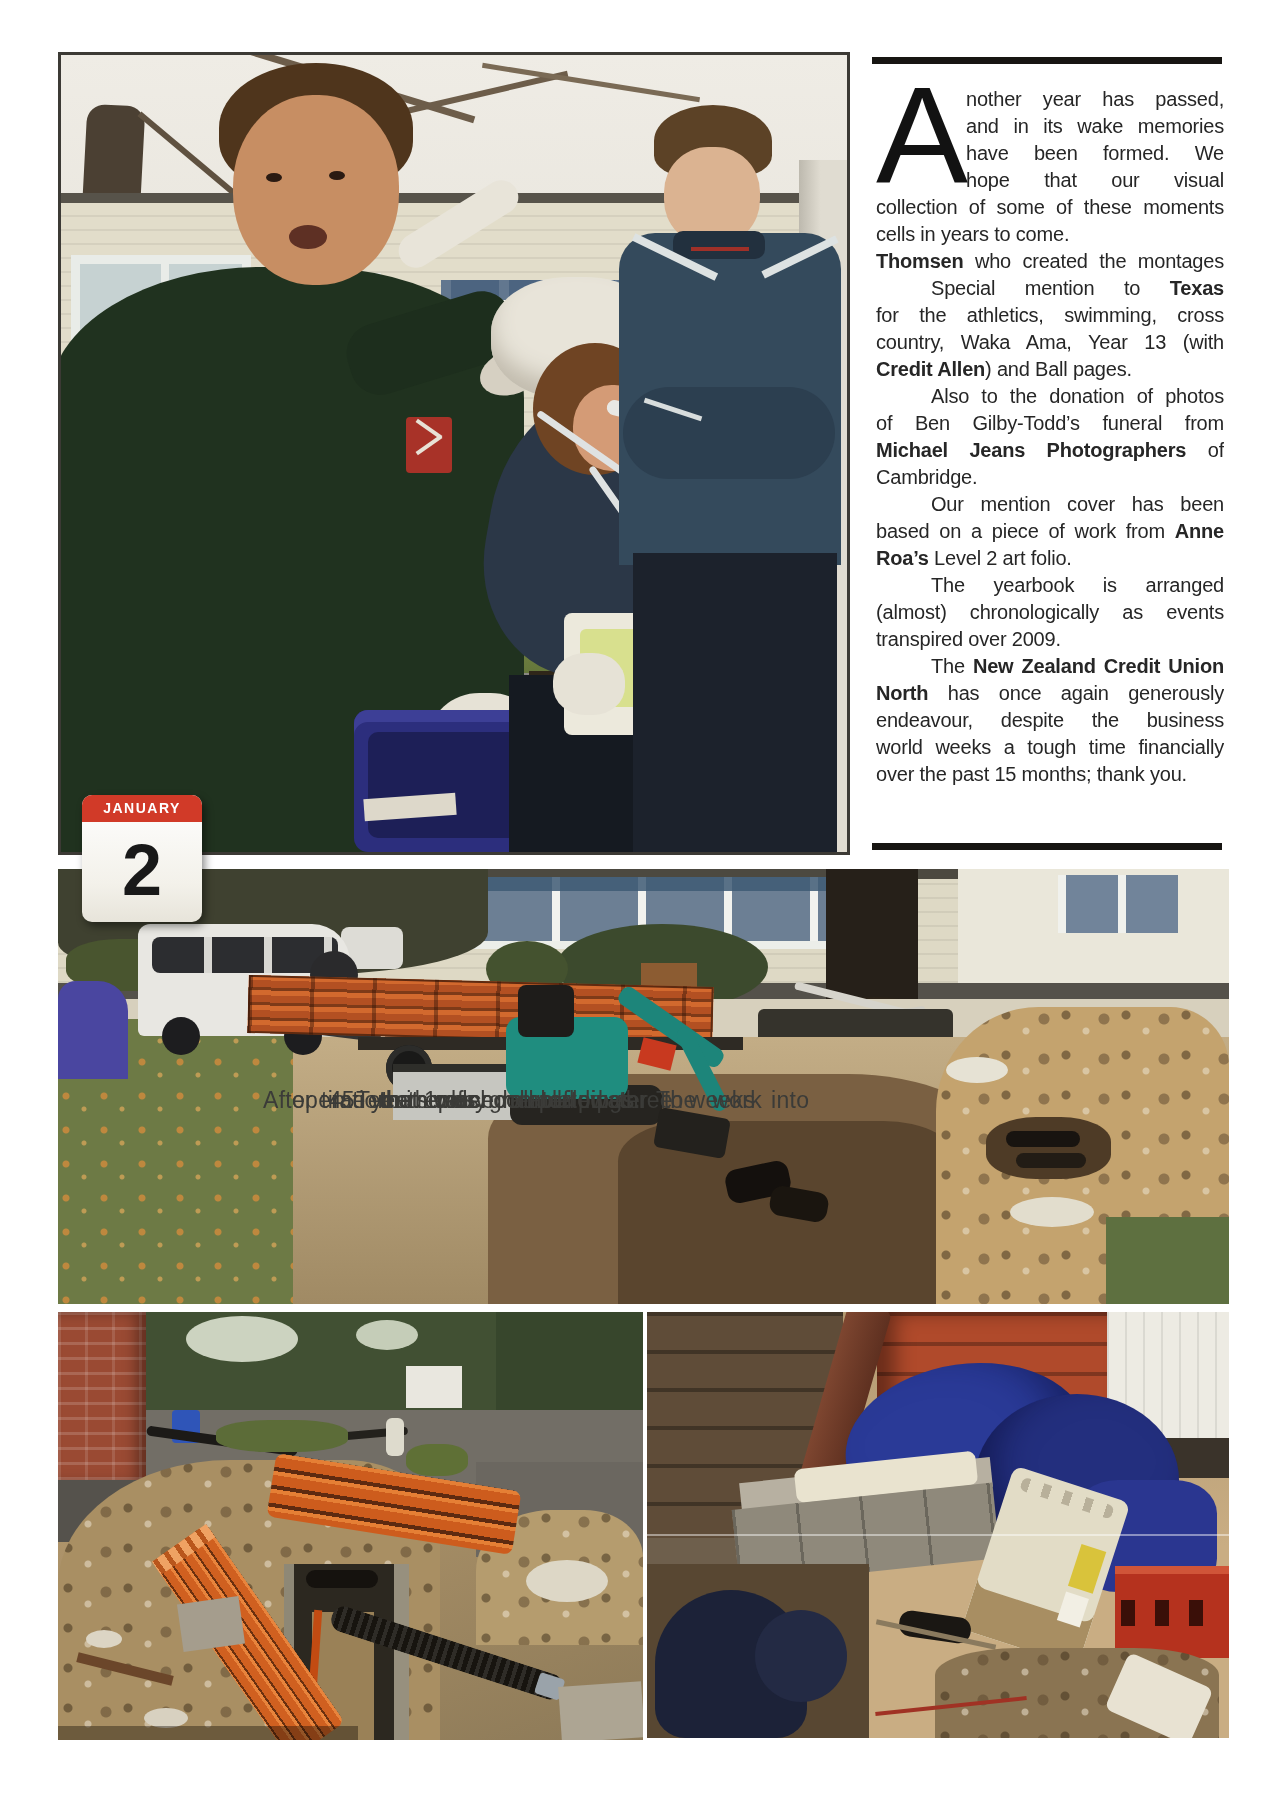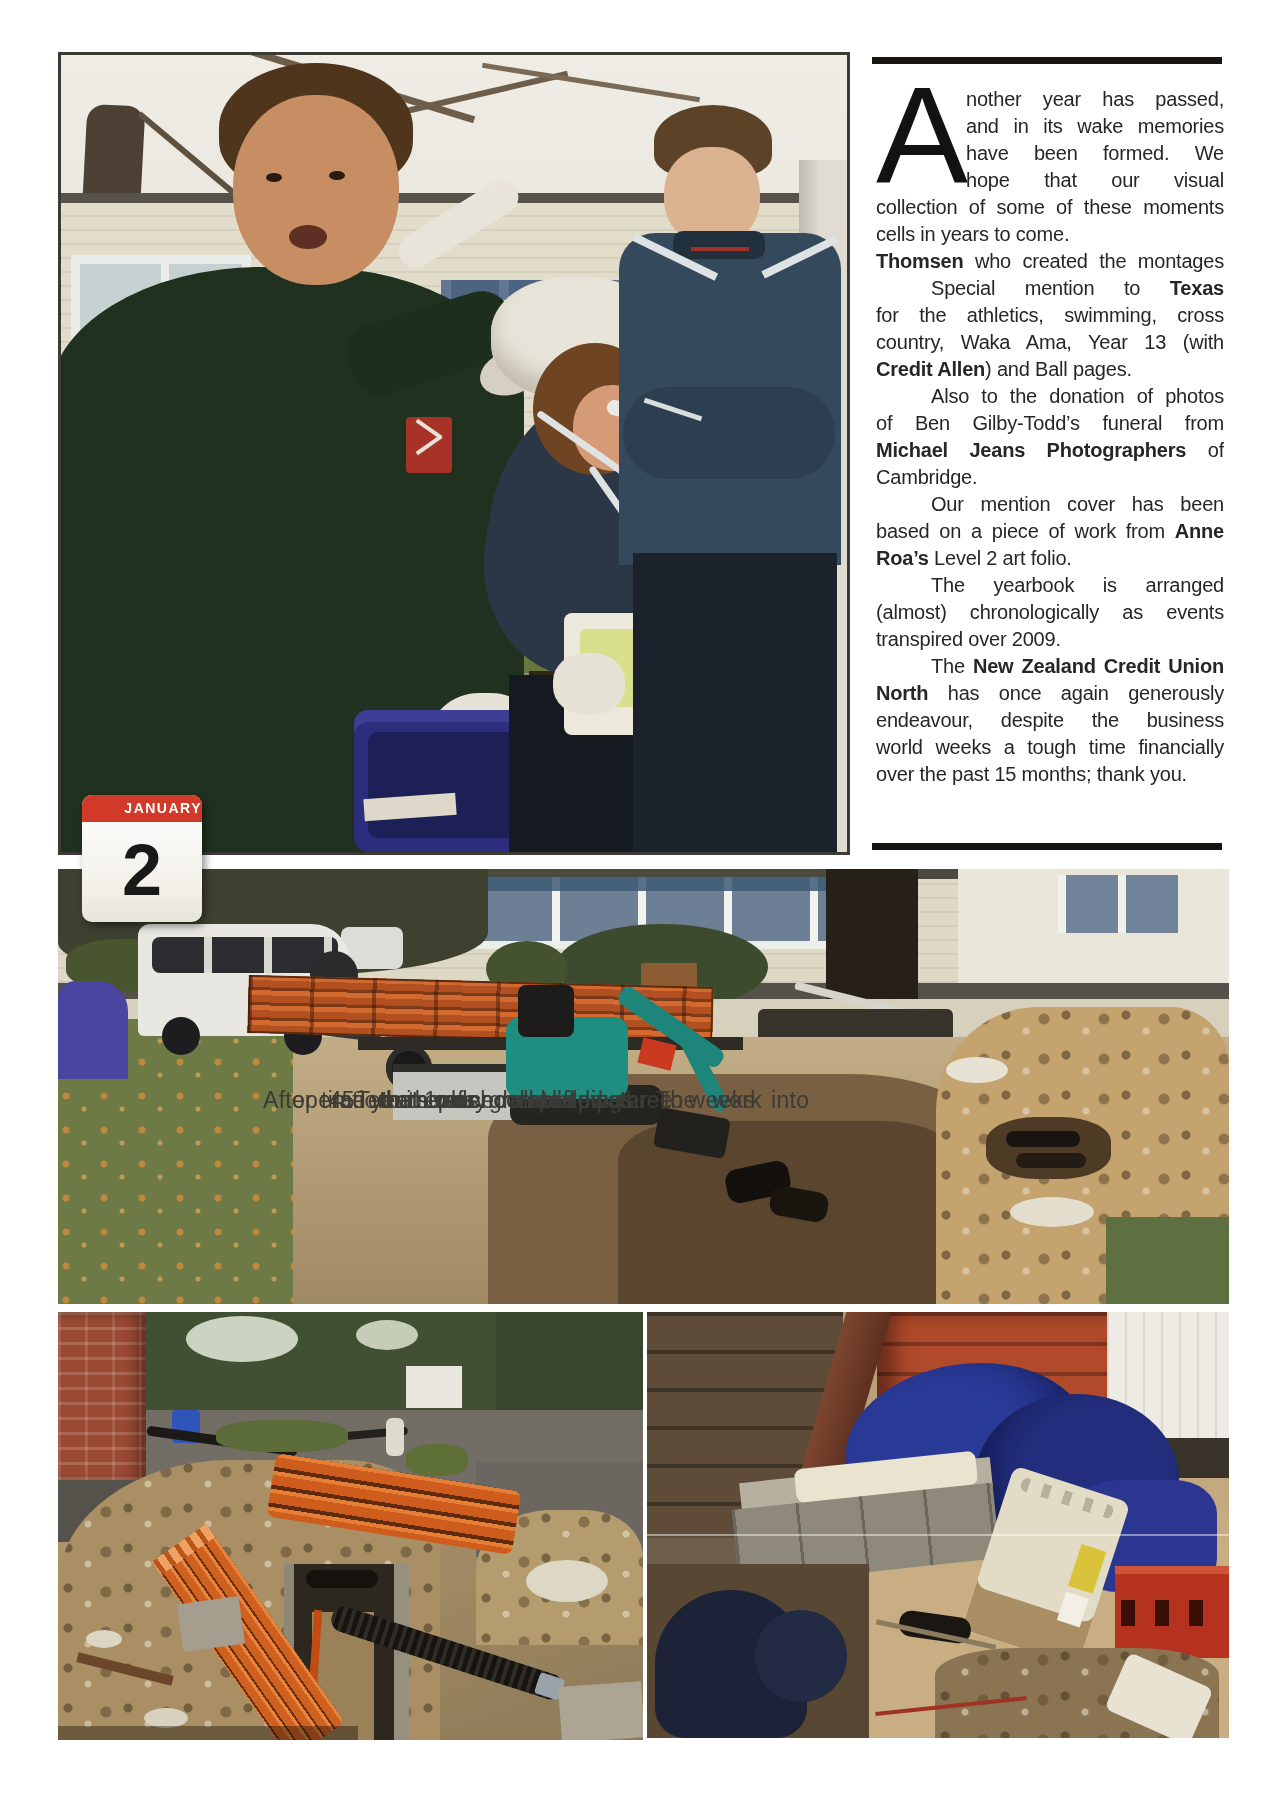--- a/index.html
+++ b/index.html
@@ -16,21 +16,21 @@
   .jline.end{text-align-last:left;}
   .jline.indent{padding-left:55px;}
   .dropcap{float:left;width:90px;height:106px;font-size:138px;line-height:98px;
            font-weight:400;color:#121212;letter-spacing:-4px;}
 
   
   .badge{position:absolute;left:82px;top:795px;width:120px;height:127px;border-radius:10px;
          background:linear-gradient(180deg,#ffffff 0%,#f3f1ea 70%,#e7e4da 100%);
          box-shadow:3px 4px 8px rgba(0,0,0,.45);overflow:hidden;}
   .badge-head{position:absolute;left:0;top:0;width:100%;height:27px;background:#d13a28;
-              color:#fff;font-weight:bold;font-size:14px;letter-spacing:1.5px;text-align:right;
+              color:#fff;font-weight:bold;font-size:14px;letter-spacing:1.5px;text-align:center;
               line-height:27px;}
   .badge-day{position:absolute;left:0;top:27px;width:100%;height:100px;text-align:center;
              font-size:72px;font-weight:bold;color:#191919;line-height:96px;}
 
   
   .overlay{position:absolute;left:205px;top:218px;color:#3b3b38;font-size:23px;line-height:27px;
            word-spacing:9px;letter-spacing:.3px;}
   .overlay div{white-space:nowrap;}
 
   

